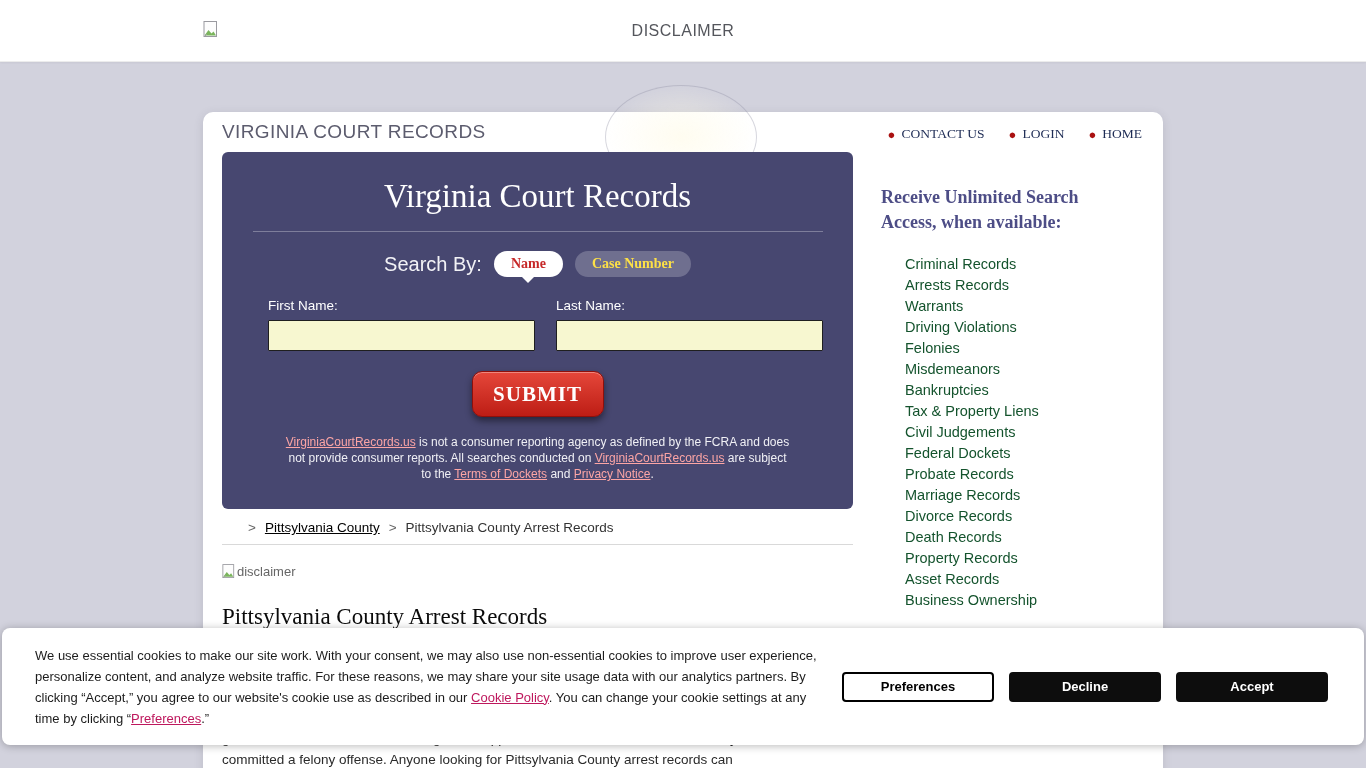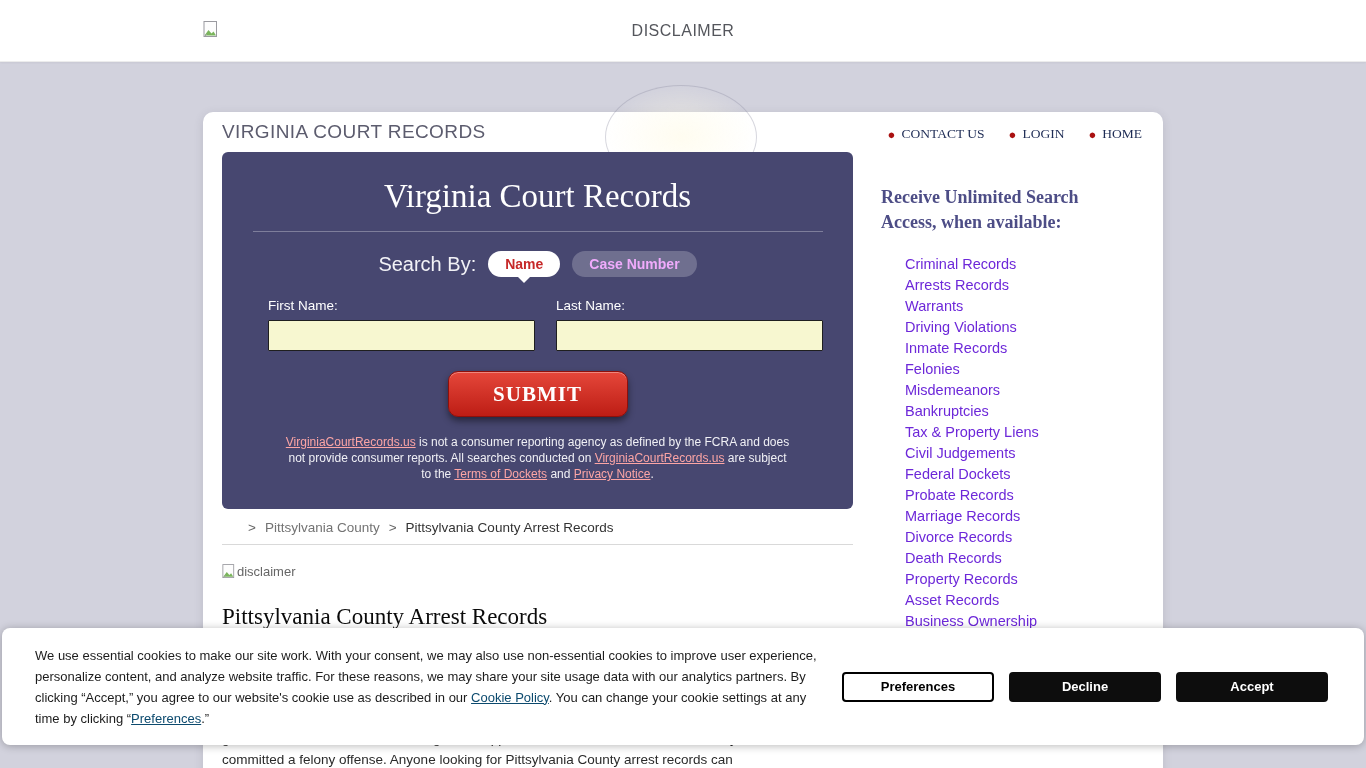--- a/index.html
+++ b/index.html
@@ -58,60 +58,60 @@
     padding-top:26px; text-align:center;
     font-family:"Liberation Serif", serif; font-size:33px; font-weight:400; color:#ffffff;
   }
   .panel-divider { margin:16px auto 0; width:570px; border-top:1px solid rgba(255,255,255,0.3); }
   .searchby-row {
     margin-top:19px; display:flex; align-items:center; justify-content:center; gap:12px;
   }
   .searchby-label { color:#f2f2f6; font-size:20px; }
   .tab-pill {
     height:26px; display:flex; align-items:center; padding:0 17px;
-    border-radius:14px; font-size:14px; font-weight:bold; cursor:pointer; border:none;
+    border-radius:14px; font-size:14px; font-weight:bold; cursor:pointer; border:none;font-family:Liberation Serif, serif;
   }
   .tab-active { background:#ffffff; color:#c62828; position:relative; }
   .tab-active::after {
     content:""; position:absolute; left:50%; bottom:-6px; transform:translateX(-50%);
     border-left:7px solid transparent; border-right:7px solid transparent; border-top:7px solid #ffffff;
   }
-  .tab-inactive { background:rgba(255,255,255,0.22); color:#f0abfc; }
+  .tab-inactive { background:rgba(255,255,255,0.22); color:#fde047; }
 
   .fields-row { display:flex; gap:21px; margin:21px 30px 0 46px; }
   .field { flex:1; }
   .field-label { display:block; color:#ffffff; font-size:13.5px; margin-bottom:7px; }
   .field-input {
     width:100%; height:31px; background:#f7f7d0; border:1px solid #1f1f1f;
     padding:0 8px; font-size:14px; color:#222; border-radius:1px;
   }
 
   .submit-btn {
-    display:block; margin:20px auto 16px; width:180px; height:46px;
+    display:block; margin:20px auto 16px; width:132px; height:46px;
     background:linear-gradient(#e5473a,#bd1d15);
     border:1px solid #8f0f0a; border-radius:10px;
     color:#ffffff; font-family:"Liberation Serif", serif; font-weight:bold;
     font-size:21px; letter-spacing:1px; cursor:pointer;
     box-shadow:0 4px 7px rgba(0,0,0,0.45), inset 0 1px 0 rgba(255,255,255,0.35);
   }
 
   .panel-disclaimer {
     margin:17px auto 0; width:505px; text-align:center;
     font-size:12px; line-height:16px; color:#f0f0f5;
   }
   .panel-disclaimer a { color:#fca5a5; text-decoration:underline; cursor:pointer;margin-top:8px; }
 
   
   .breadcrumb {
     position:absolute; left:45px; top:408px;
     display:flex; align-items:center; gap:9px;
     font-size:13.5px; color:#4a4a4a;
   }
   .crumb-sep { color:#666; }
-  .crumb-link { color:#737373; cursor:pointer; }
+  .crumb-link { color:#000000; text-decoration:underline; cursor:pointer; }
   .crumb-current { color:#333; }
   .content-rule {
     position:absolute; left:19px; top:432px; width:631px;
     border-top:1px solid #d9d9d9;
   }
 
   
   .disclaimer-img {
     position:absolute; left:19px; top:452px;
     display:flex; align-items:center; gap:2px;
@@ -128,36 +128,36 @@
 
   
   .sidebar { position:absolute; left:670px; top:73px; width:280px;margin-left:8px; }
   .sidebar-heading {
     width:232px;
     font-family:"Liberation Serif", serif; font-weight:bold;
     font-size:18px; line-height:25px; color:#4d4d86;
   }
   .sidebar-list { list-style:none; margin-top:19px; padding-left:24px; }
   .sidebar-list li {
-    font-size:14.5px; line-height:21px; color:#6d28d9; cursor:pointer;
+    font-size:14.5px; line-height:21px; color:#14532d; cursor:pointer;
   }
 
   
   .cookie-banner {
     position:absolute; left:2px; top:628px; width:1362px; height:117px;
     background:#ffffff; border-radius:8px;
     box-shadow:0 1px 8px rgba(0,0,0,0.28);
     display:flex; align-items:center;
     z-index:10;
   }
   .cookie-text {
     margin-left:33px; width:792px;
     font-size:13px; line-height:21px; color:#1c1c1c;
   }
-  .cookie-text a { color:#0c4a6e; text-decoration:underline; cursor:pointer; }
+  .cookie-text a { color:#be185d; text-decoration:underline; cursor:pointer; }
   .cookie-buttons { margin-left:auto; margin-right:36px; display:flex; gap:15px; }
   .cookie-btn {
     width:152px; height:30px; border-radius:4px;
     font-family:"Liberation Sans", sans-serif; font-size:13px; font-weight:bold;
     display:flex; align-items:center; justify-content:center; cursor:pointer;
   }
   .cookie-btn.light { background:#ffffff; border:2px solid #000000; color:#000000; }
   .cookie-btn.dark  { background:#0d0d0d; border:2px solid #0d0d0d; color:#ffffff; }
 
   .broken-img-icon { display:inline-block; }
@@ -248,21 +248,20 @@
     <span>believe to have committed a felony offense. Anyone looking for Pittsylvania County arrest records can</span>
   </div>
 
   <div class="sidebar">
     <div class="sidebar-heading">Receive Unlimited Search Access, when available:</div>
     <ul class="sidebar-list">
       <li>Criminal Records</li>
       <li>Arrests Records</li>
       <li>Warrants</li>
       <li>Driving Violations</li>
-      <li>Inmate Records</li>
       <li>Felonies</li>
       <li>Misdemeanors</li>
       <li>Bankruptcies</li>
       <li>Tax &amp; Property Liens</li>
       <li>Civil Judgements</li>
       <li>Federal Dockets</li>
       <li>Probate Records</li>
       <li>Marriage Records</li>
       <li>Divorce Records</li>
       <li>Death Records</li>

